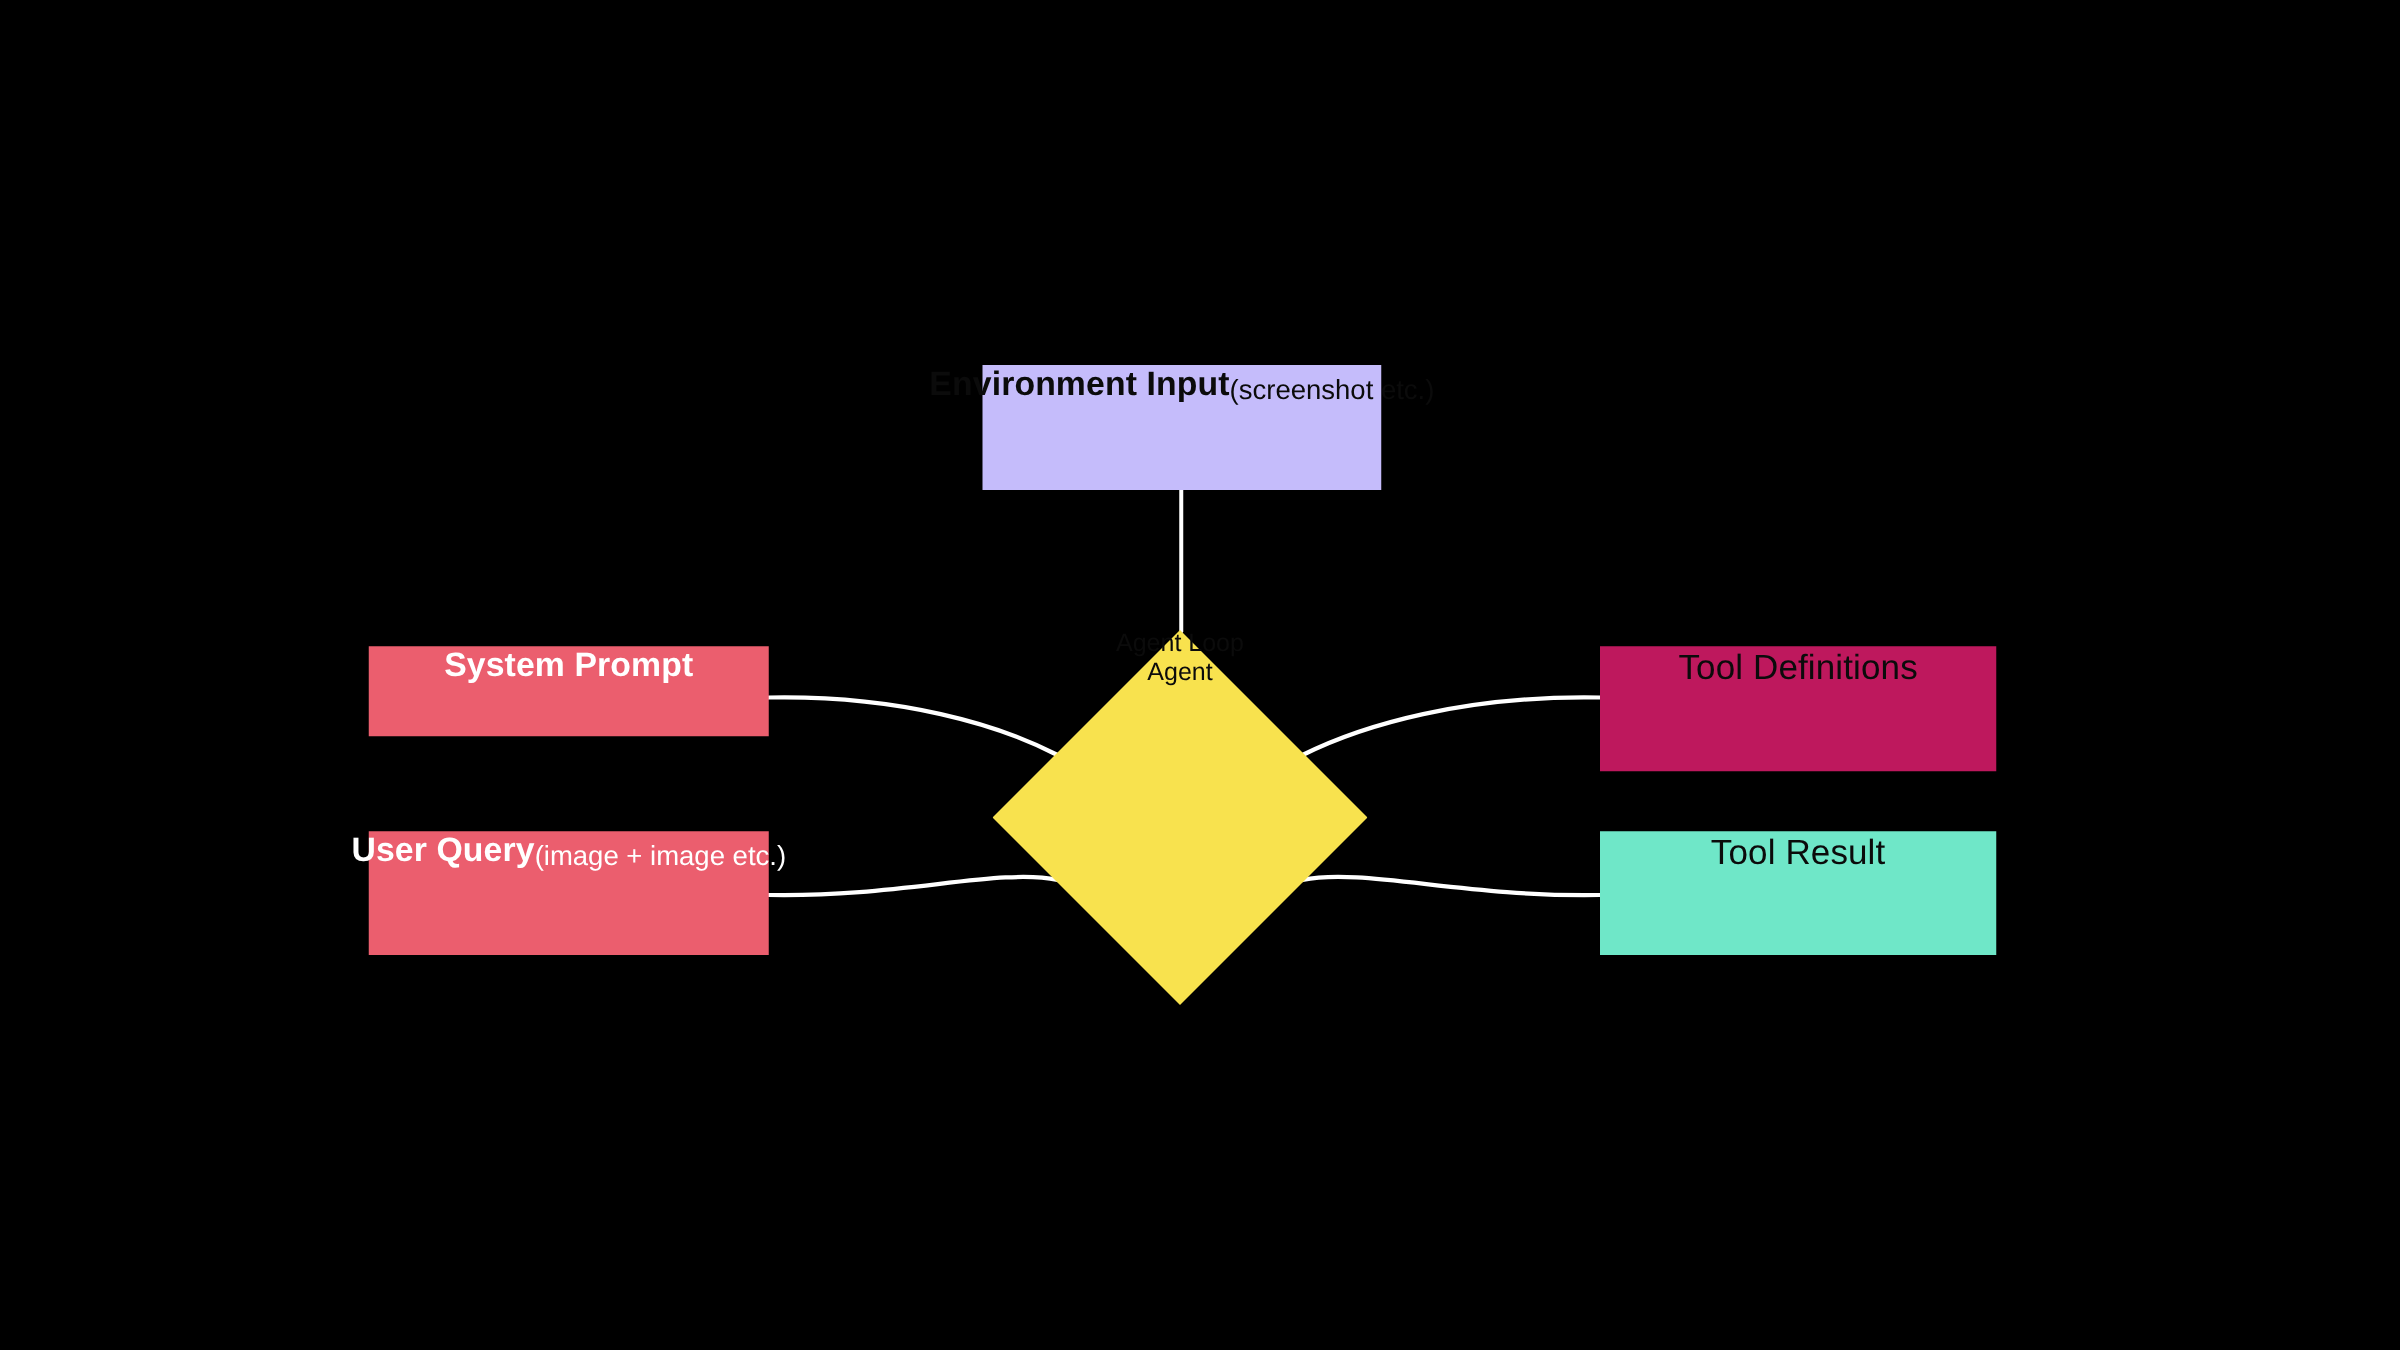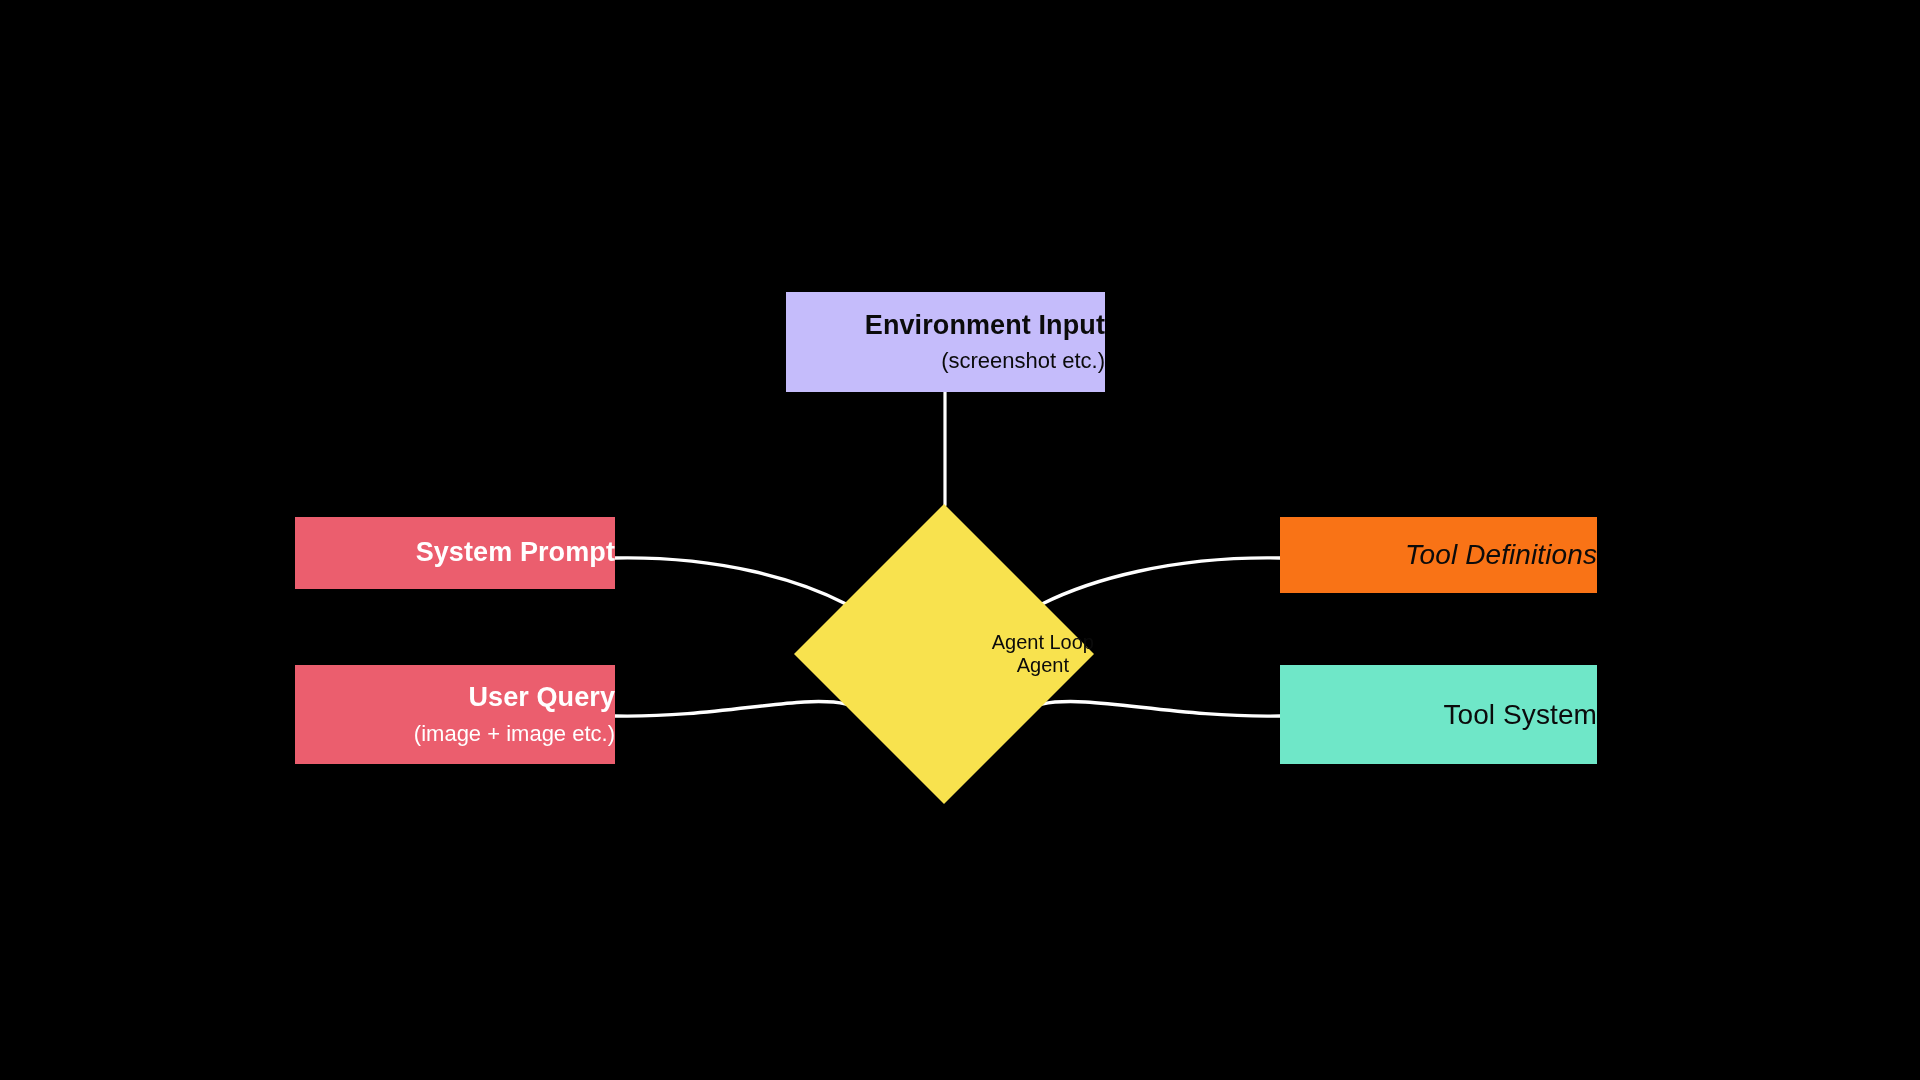--- a/index.html
+++ b/index.html
@@ -22,22 +22,22 @@
     position: absolute;
     left: 0;
     top: 0;
     width: 1920px;
     height: 1080px;
     pointer-events: none;
   }
   .node {
     position: absolute;
     display: flex;
-    flex-direction: column;
-    align-items: flex-end;
+    flex-direction: row;
+    align-items: flex-start;
     justify-content: center;
     box-sizing: border-box;
     text-align: center;
     line-height: 1.18;
   }
   .node .title {
     font-size: 27px;
     font-weight: bold;
     letter-spacing: 0.1px;
     white-space: nowrap;
@@ -60,22 +60,22 @@
   }
   #node-system-prompt {
     left: 295px;  top: 517px;  width: 320px;  height: 72px;
     background: #EB5E6E;  color: #ffffff;
   }
   #node-user-query {
     left: 295px;  top: 665px;  width: 320px;  height: 99px;
     background: #EB5E6E;  color: #ffffff;
   }
   #node-tool-definitions {
-    left: 1280px; top: 517px;  width: 317px;  height: 76px;
-    background: #f97316;  color: #0b0b0b; font-style: italic;
+    left: 1280px; top: 517px;  width: 317px;  height: 100px;
+    background: #be185d;  color: #0b0b0b;
   }
   #node-tool-result {
     left: 1280px; top: 665px;  width: 317px;  height: 99px;
     background: #6FE7C8;  color: #0b0b0b;
   }
 
   
   #node-agent-loop-memory {
     left: 794px;  top: 504px;  width: 300px;  height: 300px;
     background: transparent;
@@ -127,21 +127,21 @@
   <div class="node" id="node-user-query">
     <span class="title">User Query</span>
     <span class="subtitle">(image + image etc.)</span>
   </div>
 
   <div class="node" id="node-tool-definitions">
     <span class="title regular">Tool Definitions</span>
   </div>
 
   <div class="node" id="node-tool-result">
-    <span class="title regular">Tool System</span>
+    <span class="title regular">Tool Result</span>
   </div>
 
   <div class="node" id="node-agent-loop-memory">
     <div class="diamond-shape"></div>
     <div class="diamond-label">
       <span class="l1">Agent Loop</span>
       <span class="l2">Agent</span>
     </div>
   </div>
 

